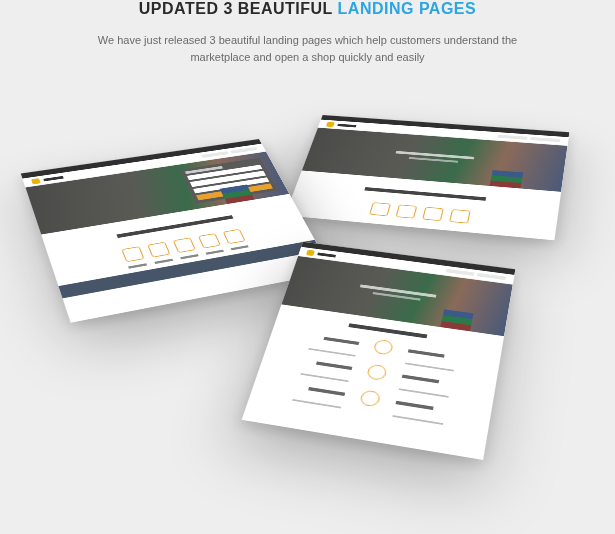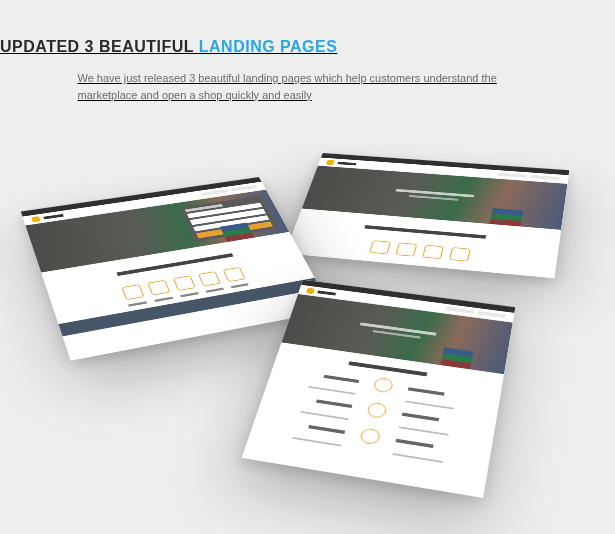--- a/index.html
+++ b/index.html
@@ -5,23 +5,21 @@
     * { margin: 0; padding: 0; box-sizing: border-box; }
     body {
       width: 615px;
       height: 534px;
       background: #eeeeef;
       font-family: Arial, Helvetica, sans-serif;
       overflow: hidden;
       position: relative;
     }
     .header {
-      text-align: left;
-      padding-top: 38px;
-      text-decoration: underline;
+      text-align: center;
     }
     .title {
       font-size: 16px;
       font-weight: bold;
       letter-spacing: 0.5px;
     }
     .title-dark { color: #2a2a2a; }
     .title-accent { color: #2aa6e0; }
     .subtitle {
       margin-top: 14px;

